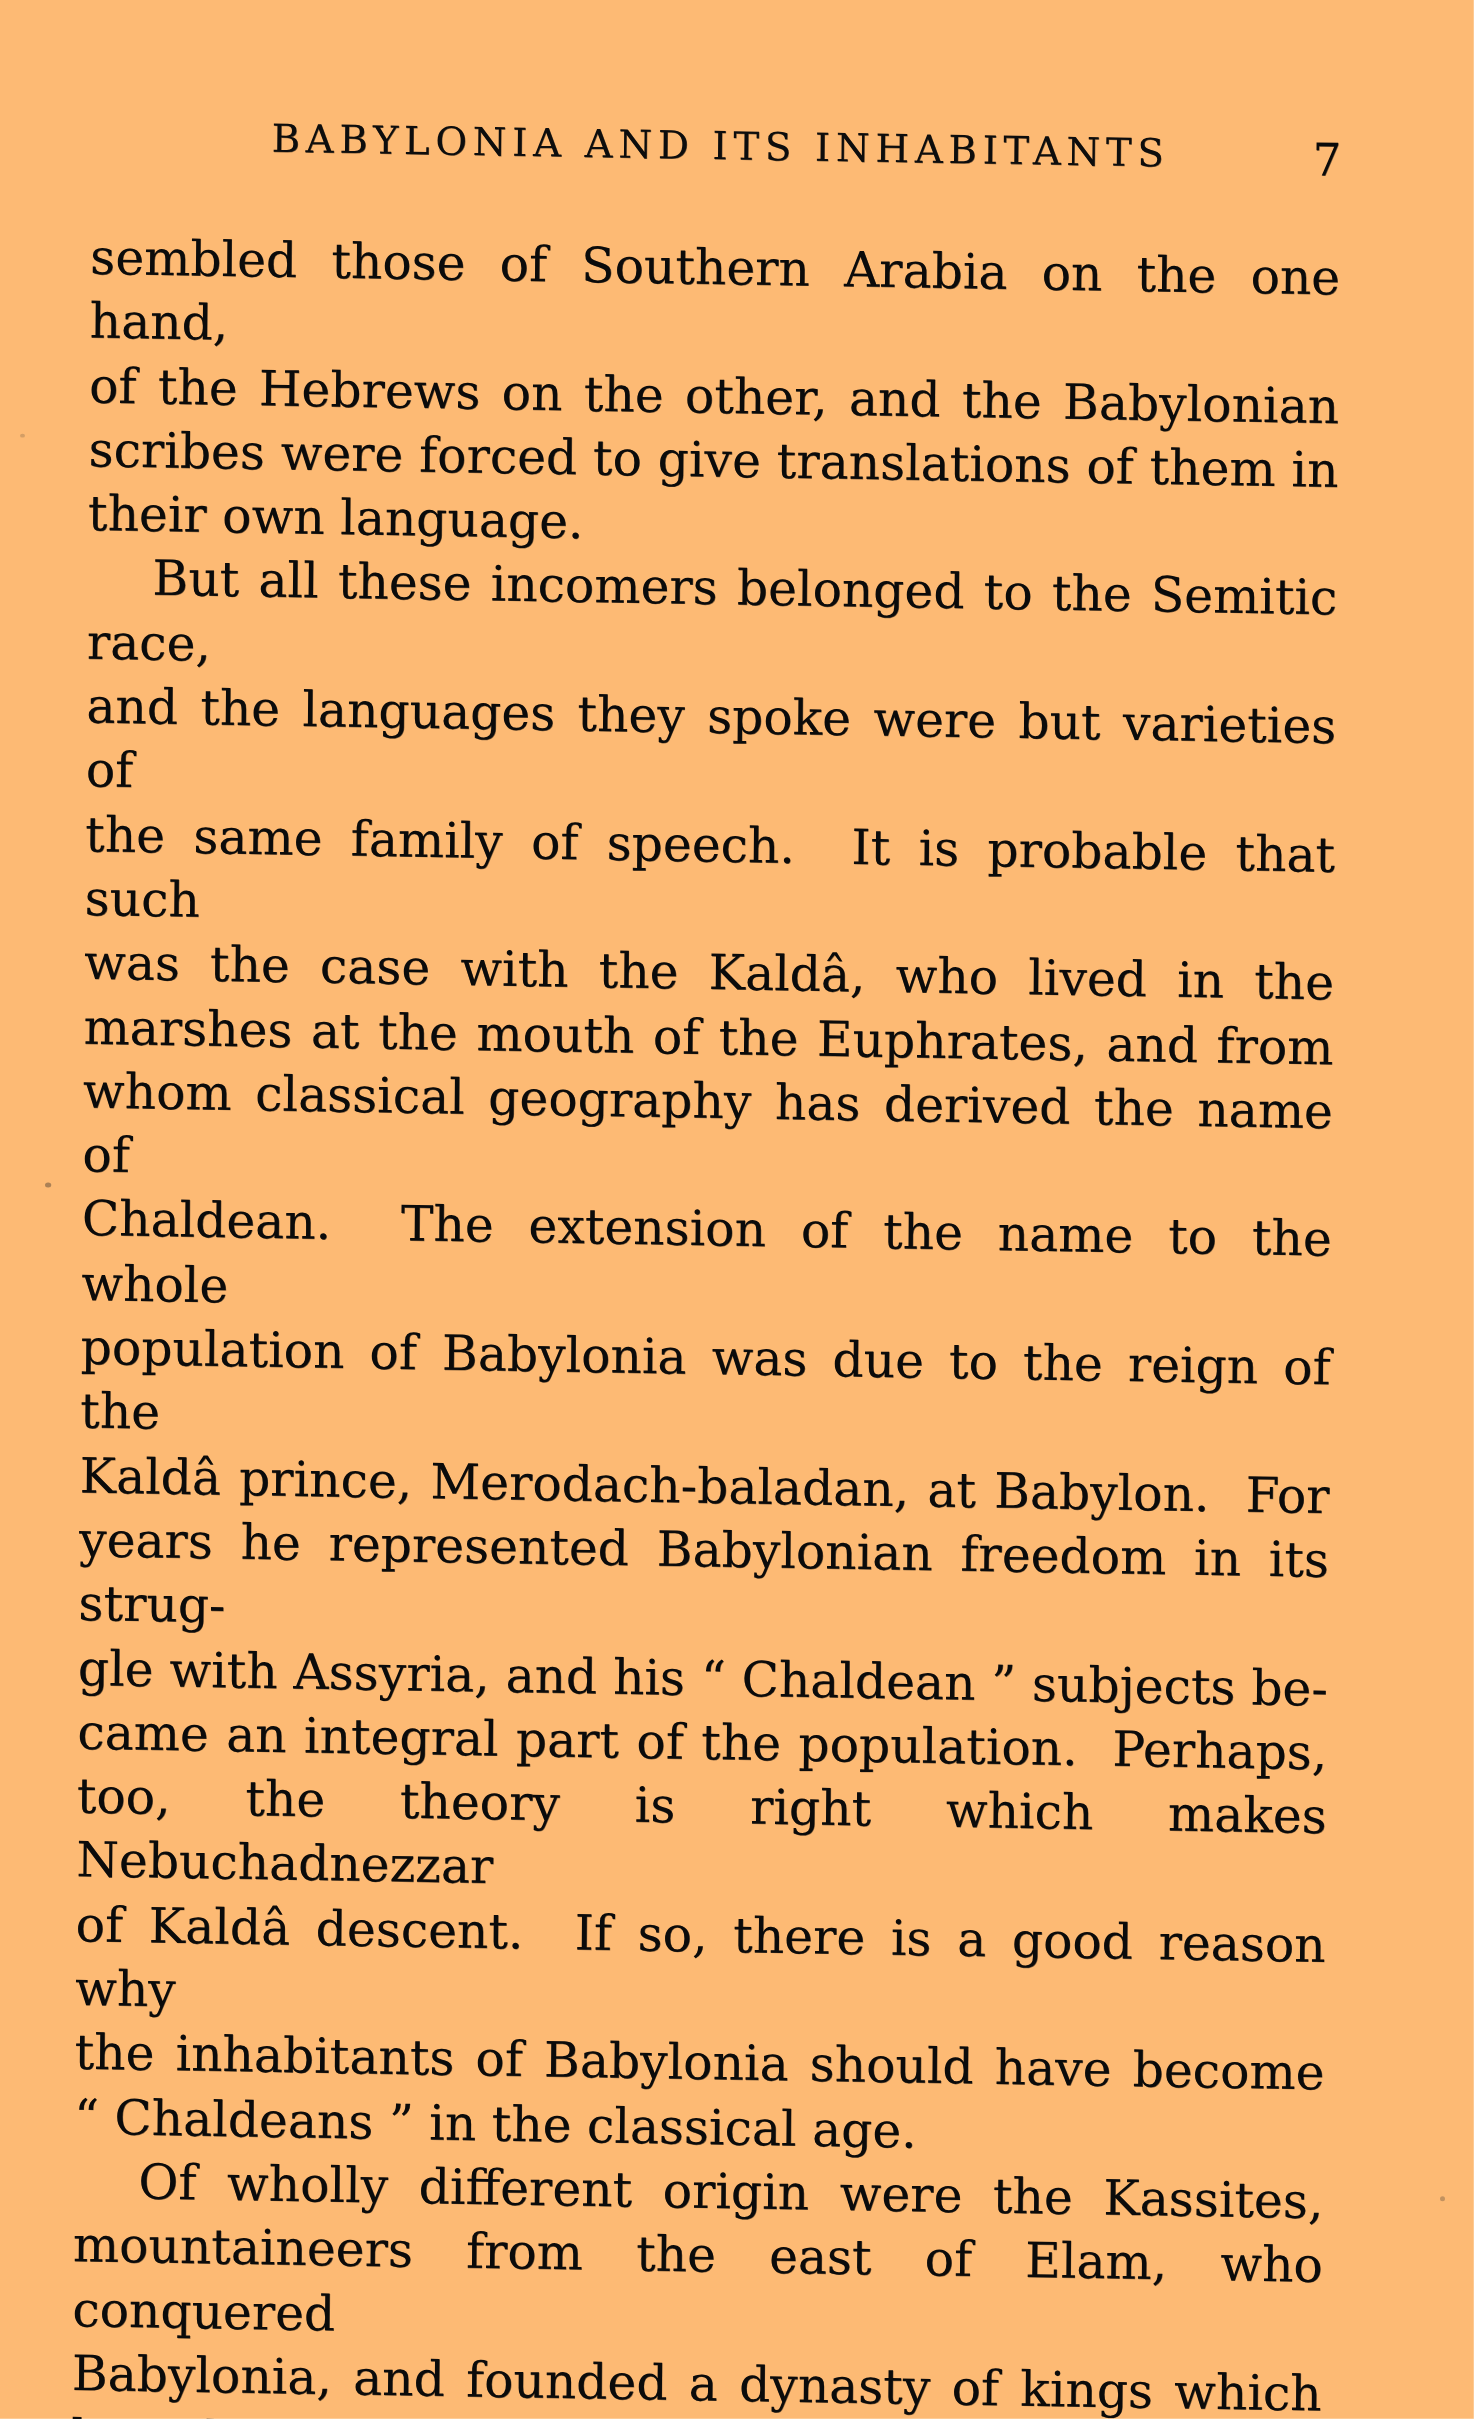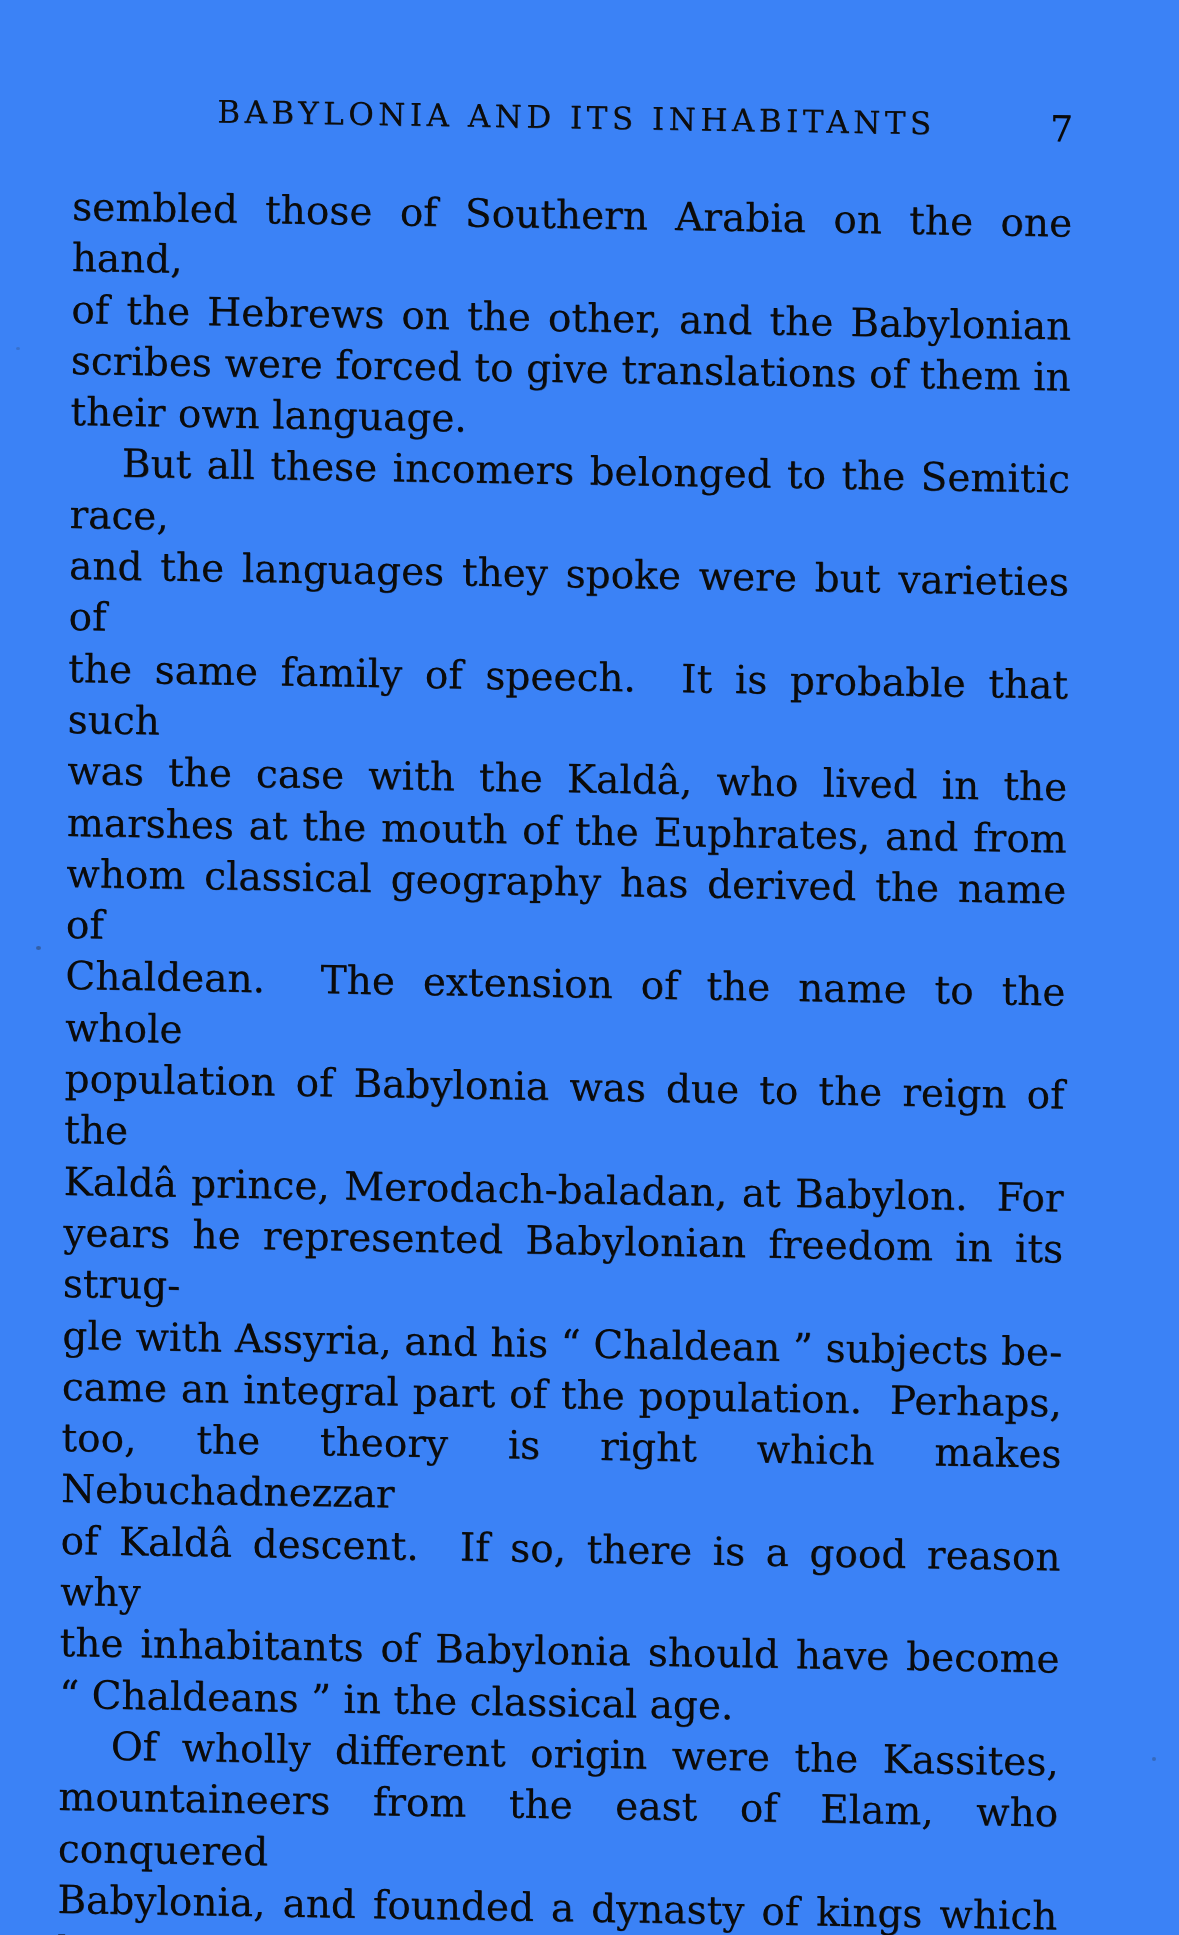--- a/index.html
+++ b/index.html
@@ -8,21 +8,21 @@
     width: 1179px;
     height: 1935px;
     overflow: hidden;
     background: #ffffff;
   }
   .page {
     position: absolute;
     inset: 0;
     width: 1179px;
     height: 1935px;
-    background: #3b82f6;
+    background: #fdba74;
     font-family: "DejaVu Serif", "Liberation Serif", serif;
     color: #0b0b0b;
   }
   
   .content {
     position: absolute;
     left: 74px;
     top: 0;
     width: 1000px;
     transform: rotate(0.5deg) skewY(0.45deg);

